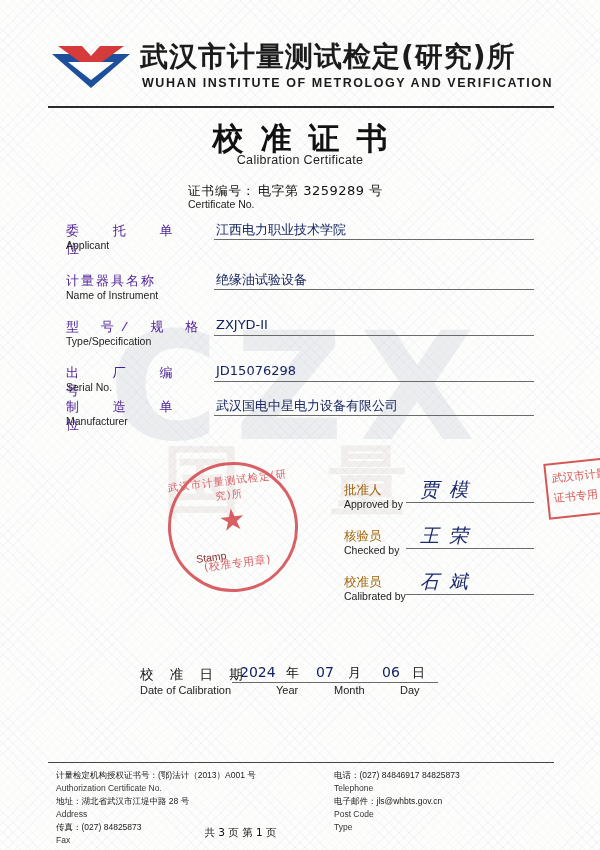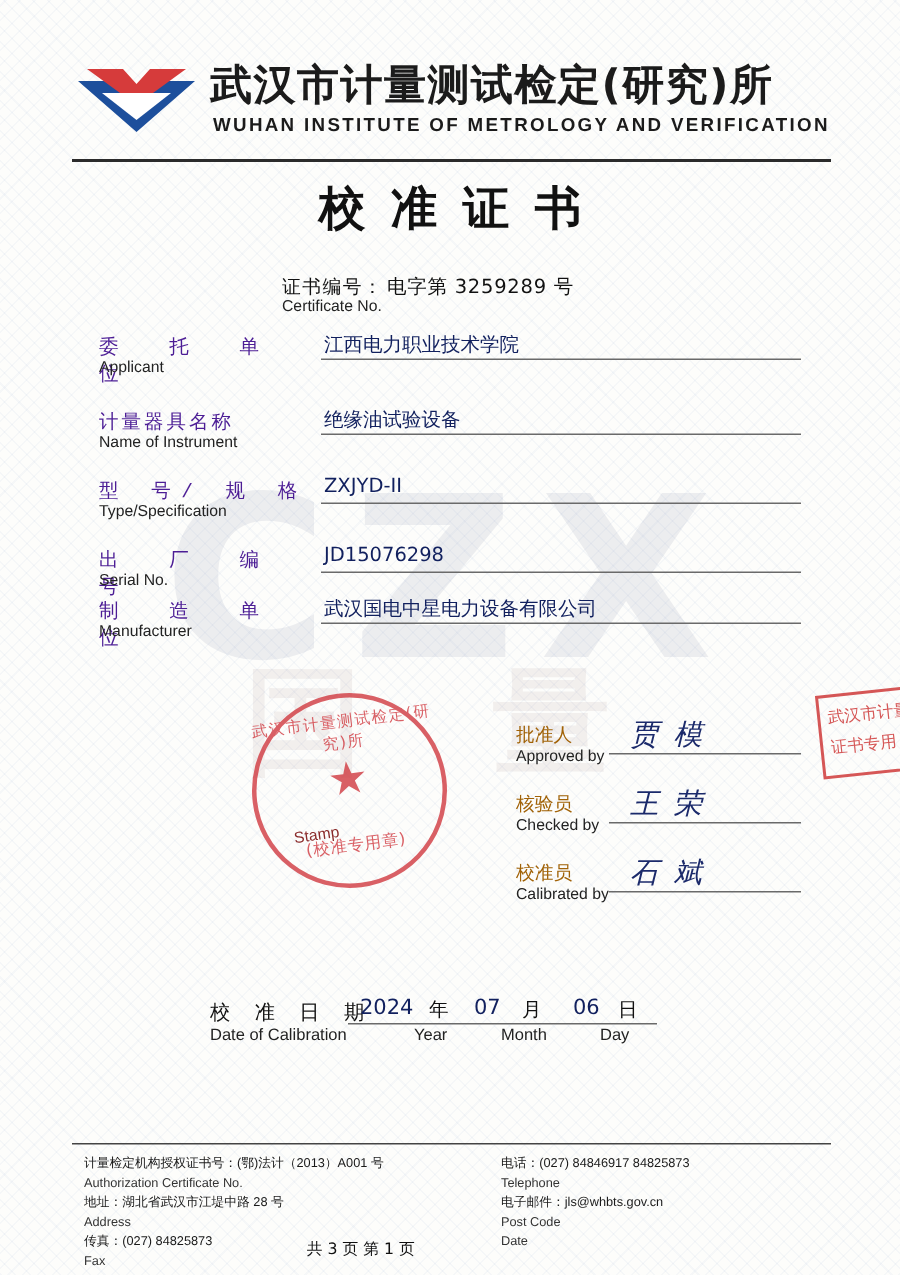--- a/index.html
+++ b/index.html
@@ -371,20 +371,21 @@
         <path d="M10 6 L34 6 L43 16 L52 6 L76 6 L43 30 Z" fill="#d63b3b"></path>
         <path d="M20 22 L66 22 L43 40 Z" fill="#ffffff"></path>
       </svg>
     </div>
     <div class="org-cn">武汉市计量测试检定(研究)所</div>
     <div class="org-en">WUHAN INSTITUTE OF METROLOGY AND VERIFICATION</div>
   </div>
   <div class="header-rule"></div>
 
   <div class="title-cn">校准证书</div>
+  <div class="title-en">Calibration Certificate</div>
 
   <div class="certno-label-cn">证书编号：</div>
   <div class="certno-label-en">Certificate No.</div>
   <div class="certno-value">电字第 3259289 号</div>
 
   <div class="field" style="top:222px">
     <div class="lab-cn sp-wide">委 托 单 位</div>
     <div class="lab-en">Applicant</div>
     <div class="line"></div>
     <div class="val">江西电力职业技术学院</div>
@@ -476,17 +477,17 @@
       <div class="f-line">地址：湖北省武汉市江堤中路 28 号</div>
       <div class="f-line f-en">Address</div>
       <div class="f-line">传真：(027) 84825873</div>
       <div class="f-line f-en">Fax</div>
     </div>
     <div class="f-right">
       <div class="f-line">电话：(027) 84846917  84825873</div>
       <div class="f-line f-en">Telephone</div>
       <div class="f-line">电子邮件：jls@whbts.gov.cn</div>
       <div class="f-line f-en">Post Code</div>
-      <div class="f-line f-en">Date</div>
+      <div class="f-line f-en">Type</div>
     </div>
   </div>
   <div class="pagefoot">共 3 页 第 1 页</div>
 </div>
 
 </body></html>

